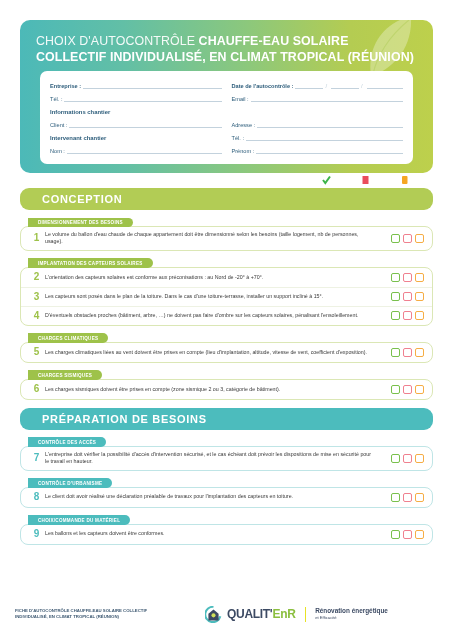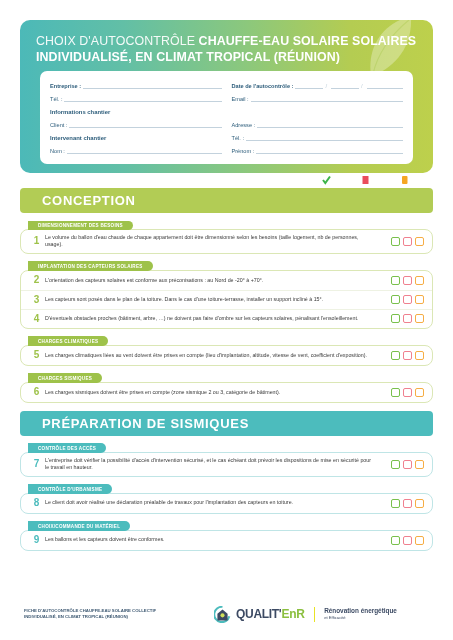--- a/index.html
+++ b/index.html
@@ -95,25 +95,25 @@
     gap: 30px;
     padding: 3px 24px 1px 0;
     height: 13px;
     align-items: flex-end;
   }
   .lg { width: 9px; height: 10px; display: block; }
 
   
   .section { margin-top: 2px; }
   .section-bar {
-    border-radius: 4px;
+    border-radius: 9px;
     padding: 5px 0 5px 22px;
     color: #ffffff;
     font-weight: bold;
-    font-size: 13px;
+    font-size: 11px;
     letter-spacing: .7px;
   }
   .sec-green { background: #b2cc55; }
   .sec-teal  { background: #4cbcbd; }
 
   .subtag {
     display: inline-block;
     border-radius: 0 5px 5px 0;
     color: #ffffff;
     font-size: 4.6px;
@@ -167,21 +167,21 @@
   .box-o { border: 1.2px solid #f6ad45; }
 
   
   .footer {
     position: absolute;
     left: 0; bottom: 0;
     width: 453px;
     height: 52px;
     display: flex;
     align-items: center;
-    padding: 0 22px 0 24px;
+    padding: 0 22px 0 15px;
   }
   .foot-text {
     flex: 1;
     font-size: 4.3px;
     line-height: 6px;
     color: #3f5a73;
     font-weight: bold;
     max-width: 190px;
   }
   .logo-wrap { display: flex; align-items: center; gap: 5px; }
@@ -201,21 +201,21 @@
 <body>
 
 <div class="page">
 
   <div class="header-card">
     <svg class="leaf" viewBox="0 0 58 74">
       <path d="M50 2 C20 10 6 34 10 62 C30 56 52 36 50 2 Z" fill="#ffffff"></path>
       <path d="M48 6 C28 22 16 42 12 60" stroke="#cfe3b8" stroke-width="1.2" fill="none"></path>
     </svg>
     <div class="title">
-      <span class="light">CHOIX D'AUTOCONTRÔLE </span><span class="bold">CHAUFFE-EAU SOLAIRE SOLAIRES INDIVIDUALISÉ, EN CLIMAT TROPICAL (RÉUNION)</span>
+      <span class="light">CHOIX D'AUTOCONTRÔLE </span><span class="bold">CHAUFFE-EAU SOLAIRE COLLECTIF INDIVIDUALISÉ, EN CLIMAT TROPICAL (RÉUNION)</span>
     </div>
 
     <div class="form-card">
       <div class="frow">
         <div class="fcell">
           <span class="flabel">Entreprise :</span>
           <span class="fline"></span>
         </div>
         <div class="fcell">
           <span class="flabel">Date de l'autocontrôle :</span>
@@ -364,21 +364,21 @@
               <span class="box box-g"></span>
               <span class="box box-r"></span>
               <span class="box box-o"></span>
             </div>
           </div>
         </div>
       </div>
     </div>
 
     <div class="section" style="margin-top:8px;">
-      <div class="section-bar sec-teal">PRÉPARATION DE SISMIQUES</div>
+      <div class="section-bar sec-teal">PRÉPARATION DE BESOINS</div>
 
       <div>
         <div class="subtag tag-teal">CONTRÔLE DES ACCÈS</div>
         <div class="items items-teal">
           <div class="item">
             <div class="num num-teal">7</div>
             <div class="itext">L'entreprise doit vérifier la possibilité d'accès d'intervention sécurisé, et le cas échéant doit prévoir les dispositions de mise en sécurité pour le travail en hauteur.</div>
             <div class="boxes">
               <span class="box box-g"></span>
               <span class="box box-r"></span>

